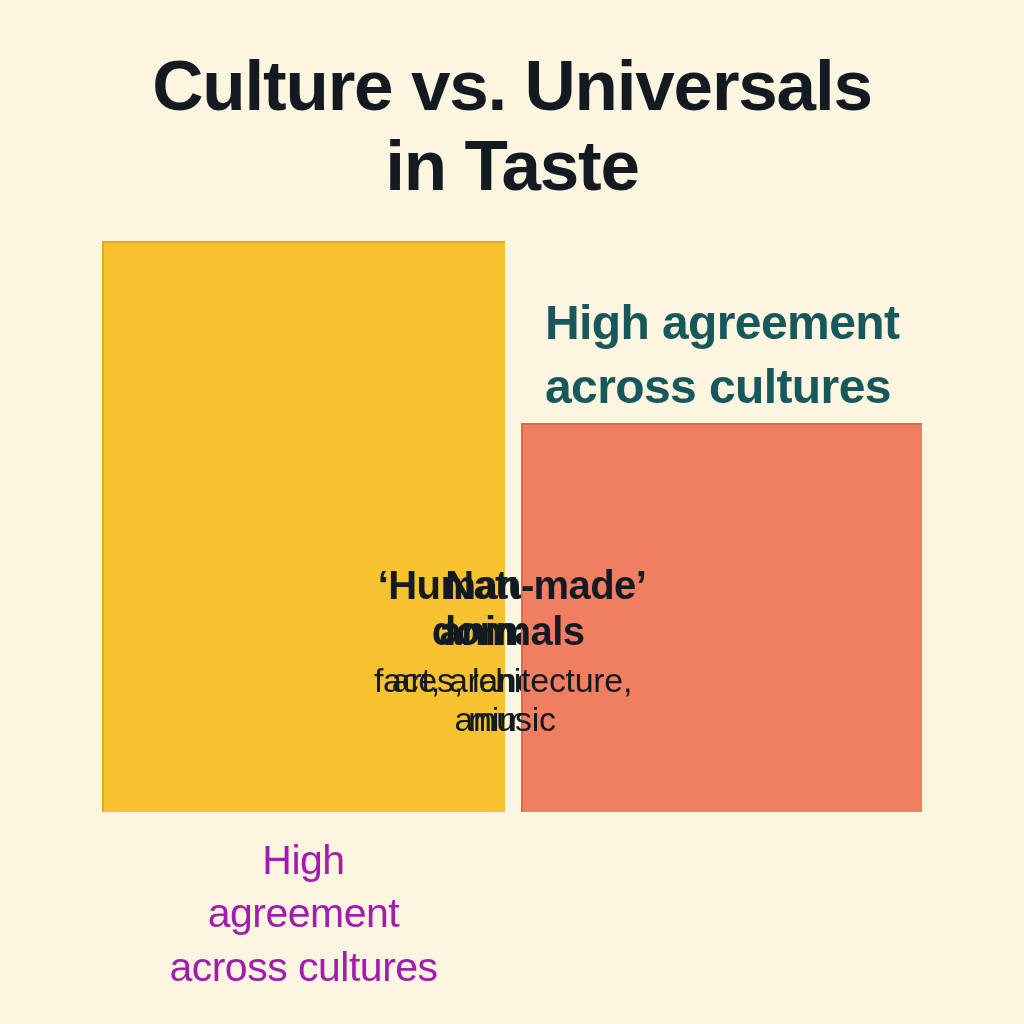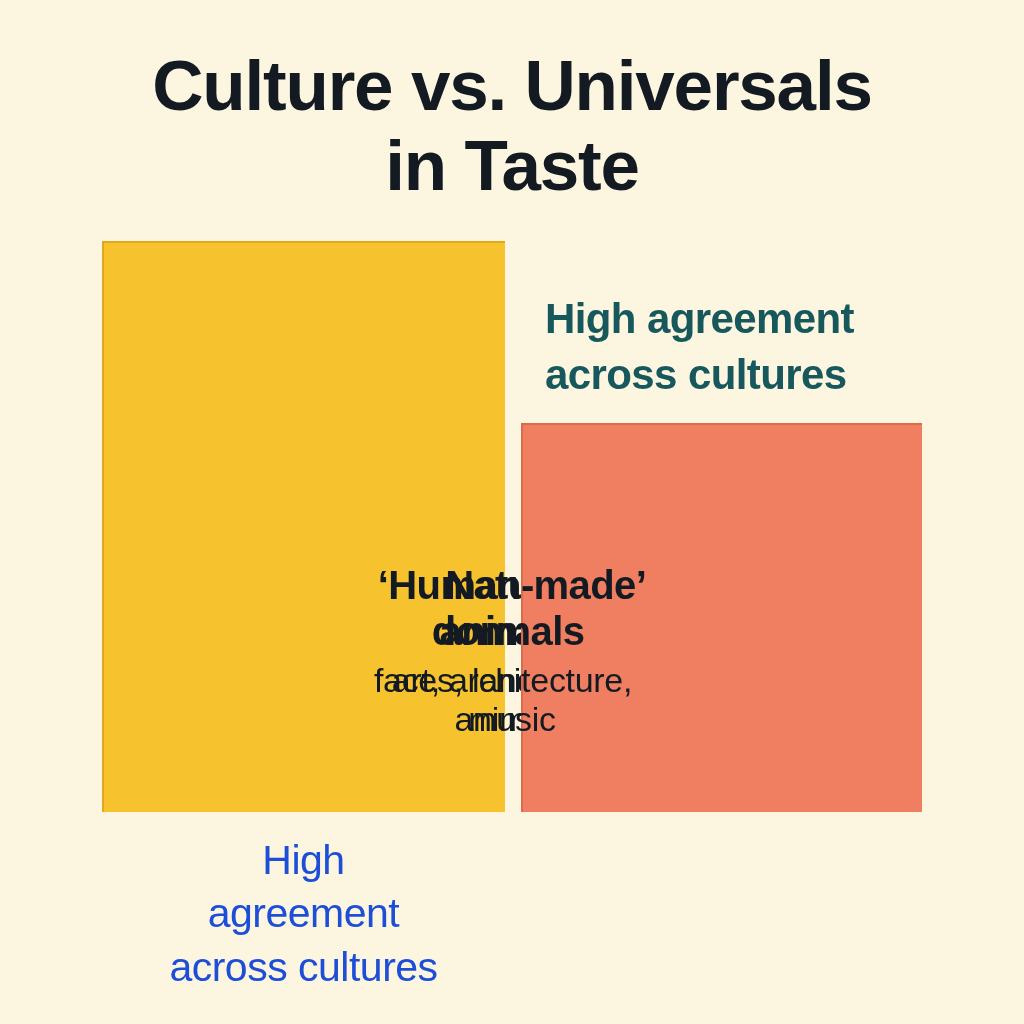--- a/index.html
+++ b/index.html
@@ -85,36 +85,36 @@
   #yellow-label { top: 562px; }
   #orange-label { top: 562px; }
 
   
   #teal-note {
     position: absolute;
     left: 545px;
     top: 291px;
     width: 400px;
     font-weight: bold;
-    font-size: 42px;
+    font-size: 48px;
     line-height: 1.33;
     letter-spacing: -0.6px;
     color: #17585D;
     white-space: pre-line;
   }
 
   
   .caption {
     position: absolute;
     text-align: center;
     font-weight: normal;
     font-size: 41px;
     line-height: 1.3;
     letter-spacing: -0.5px;
-    color: #1d4ed8;
+    color: #a21caf;
     white-space: pre-line;
   }
   #caption-left {
     left: 80px;
     top: 834px;
     width: 447px;
   }
   #caption-right {
     left: 521px;
     top: 834px;

